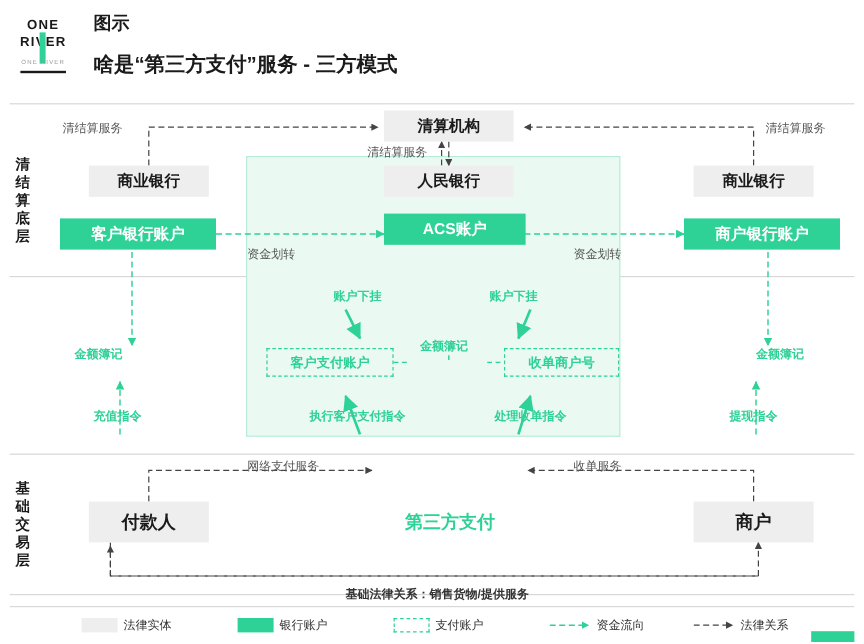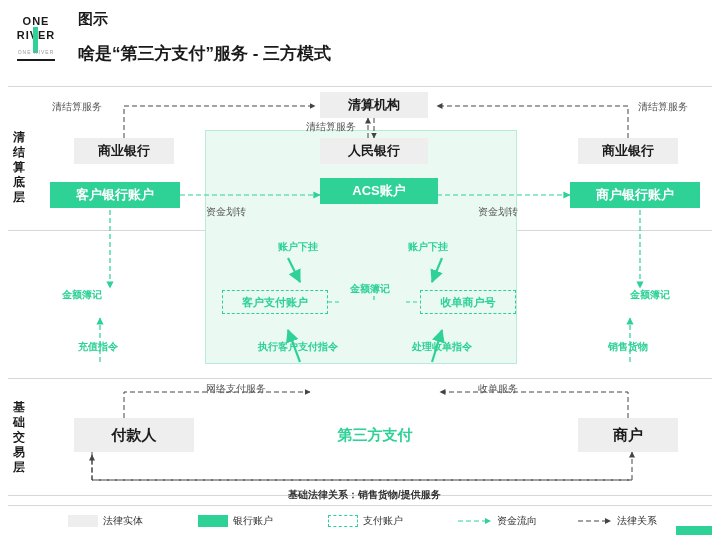--- a/index.html
+++ b/index.html
@@ -183,40 +183,40 @@
   <div class="box box-gray" style="left:320px;top:92px;width:108px;height:26px;text-align:right;">清算机构</div>
   <div class="box box-gray" style="left:320px;top:138px;width:108px;height:26px;">人民银行</div>
 
   <div class="box box-green" style="left:50px;top:182px;width:130px;height:26px;">客户银行账户</div>
   <div class="box box-green" style="left:320px;top:178px;width:118px;height:26px;">ACS账户</div>
   <div class="box box-green" style="left:570px;top:182px;width:130px;height:26px;">商户银行账户</div>
 
   <div class="box box-dashed" style="left:222px;top:290px;width:106px;height:24px;">客户支付账户</div>
   <div class="box box-dashed" style="left:420px;top:290px;width:96px;height:24px;">收单商户号</div>
 
-  <div class="box box-gray" style="left:74px;top:418px;width:120px;height:34px;font-size:15px;">付款人</div>
+  <div class="box box-gray" style="left:74px;top:418px;width:100px;height:34px;font-size:15px;">付款人</div>
   <div class="box" style="left:310px;top:418px;width:130px;height:34px;font-size:15px;color:#2ed196;background:transparent;">第三方支付</div>
   <div class="box box-gray" style="left:578px;top:418px;width:100px;height:34px;font-size:15px;">商户</div>
 
   <div class="anno" style="left:52px;top:100px;">清结算服务</div>
   <div class="anno" style="left:638px;top:100px;">清结算服务</div>
   <div class="anno" style="left:306px;top:120px;">清结算服务</div>
 
   <div class="anno" style="left:206px;top:205px;">资金划转</div>
   <div class="anno" style="left:478px;top:205px;">资金划转</div>
 
   <div class="anno anno-green" style="left:278px;top:240px;">账户下挂</div>
   <div class="anno anno-green" style="left:408px;top:240px;">账户下挂</div>
 
   <div class="anno anno-green" style="left:62px;top:288px;">金额簿记</div>
   <div class="anno anno-green" style="left:350px;top:282px;">金额簿记</div>
   <div class="anno anno-green" style="left:630px;top:288px;">金额簿记</div>
 
   <div class="anno anno-green" style="left:78px;top:340px;">充值指令</div>
-  <div class="anno anno-green" style="left:608px;top:340px;">销售货物</div>
+  <div class="anno anno-green" style="left:608px;top:340px;">提现指令</div>
   <div class="anno anno-green" style="left:258px;top:340px;">执行客户支付指令</div>
   <div class="anno anno-green" style="left:412px;top:340px;">处理收单指令</div>
 
   <div class="anno" style="left:206px;top:382px;">网络支付服务</div>
   <div class="anno" style="left:478px;top:382px;">收单服务</div>
 
   <div class="anno" style="left:288px;top:488px;font-weight:bold;color:#333;">基础法律关系：销售货物/提供服务</div>
 
   <div class="bottom-rule"></div>
   <div class="legend">

